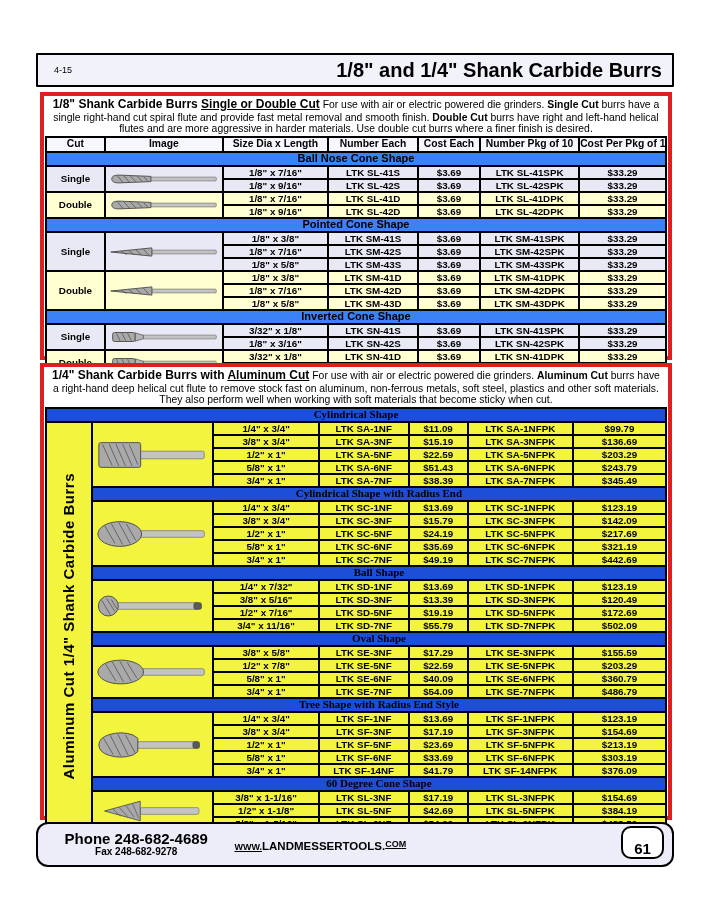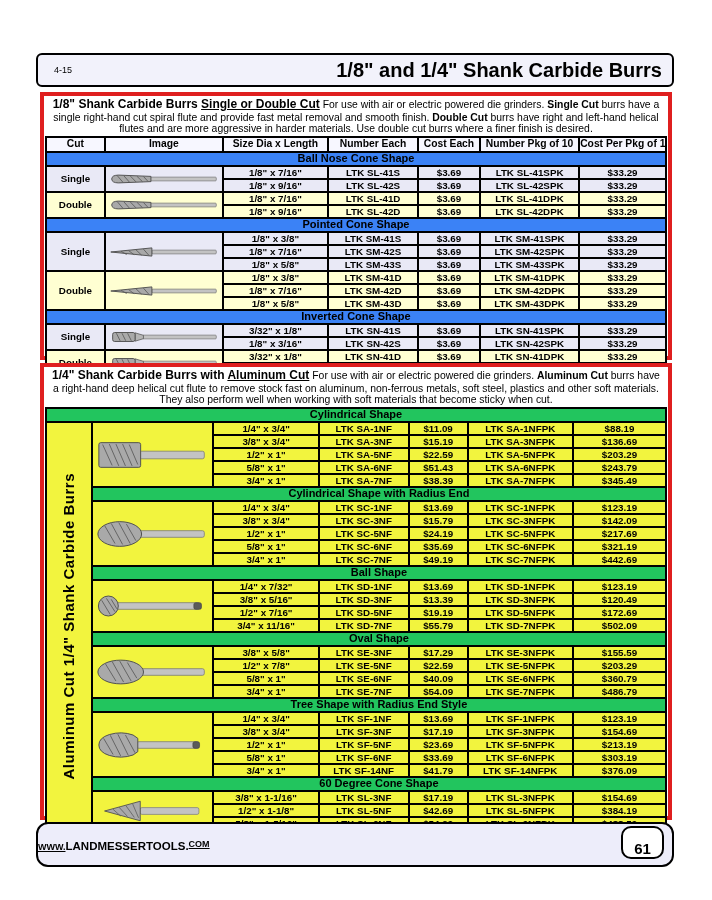--- a/index.html
+++ b/index.html
@@ -1,40 +1,40 @@
 <!DOCTYPE html>
 <html><head>
 <meta charset="utf-8">
 <style>
   html,body{margin:0;padding:0;width:712px;height:900px;background:#ffffff;
     font-family:"Liberation Sans",sans-serif;overflow:hidden;position:relative;color:#000;}
   .abs{position:absolute;box-sizing:border-box;}
 
   
   .header-box{left:36px;top:53px;width:638px;height:34px;border:2.5px solid #000;
-    border-radius:6px;background:#f2f2fb;display:flex;align-items:center;}
+    border-radius:1px;background:#f2f2fb;display:flex;align-items:center;}
   .page-code{font-size:9px;font-weight:normal;margin-left:16px;}
   .page-title{flex:1;text-align:right;font-weight:bold;font-size:20px;margin-right:10px;white-space:nowrap;}
 
   
   .red-box{left:40px;width:632px;border:4px solid #df1f1f;background:#fff;padding:1px;}
   #sec18{top:92px;height:268px;}
   #sec14{top:363px;height:457px;}
 
   .intro{font-size:10.4px;line-height:1.13;text-align:center;font-weight:normal;padding:1px 4px 1px;}
   .intro .big{font-weight:bold;font-size:12px;}
   .intro .u{text-decoration:underline;}
   .intro b{font-weight:bold;}
 
   table{width:100%;border-collapse:collapse;table-layout:fixed;}
   td,th{border:2px solid #000;font-weight:bold;font-size:9.8px;text-align:center;
     padding:0;height:11px;line-height:1.02;white-space:nowrap;overflow:hidden;}
   th{background:#f7f7ff;font-size:10.3px;height:13px;margin-left:27px;}
   .bar18{background:#3b82f6;font-size:11px;height:12px;}
-  .bar14{background:#22c55e;font-size:11px;height:12px;}
+  .bar14{background:#1d4ed8;font-size:11px;height:12px;font-family:Liberation Serif, serif;}
   .lav{background:#e9e9f6;}
   .pale{background:#ffffd2;}
   .yel{background:#f2f43e;}
   .imgcell{padding:0;}
   .imgcell svg{display:block;margin:0 auto;}
   .vlabel{background:#f2f43e;vertical-align:middle;}
   .vlabel div{writing-mode:vertical-rl;transform:rotate(180deg);margin:0 auto;
     font-size:15px;font-weight:bold;letter-spacing:.5px;white-space:nowrap;}
 
   
@@ -273,21 +273,21 @@
             <svg width="116" height="38" viewBox="0 0 120 40">
               <rect x="46" y="16" width="68" height="8" rx="2" fill="#c3c3c3" stroke="#777" stroke-width="0.8"></rect>
               <rect x="3" y="7" width="44" height="26" rx="2" fill="#a9a9a9" stroke="#4c4c4c" stroke-width="1"></rect>
               <path d="M7,9 L17,31 M14,8.5 L24,31.5 M21,8.5 L31,31.5 M28,8.5 L38,31.5 M35,9 L44,30" stroke="#595959" stroke-width="0.9" fill="none"></path>
             </svg>
           </td>
           <td class="yel">1/4" x 3/4"</td>
           <td class="yel">LTK SA-1NF</td>
           <td class="yel">$11.09</td>
           <td class="yel">LTK SA-1NFPK</td>
-          <td class="yel">$88.19</td>
+          <td class="yel">$99.79</td>
         </tr>
         <tr>
           <td class="yel">3/8" x 3/4"</td>
           <td class="yel">LTK SA-3NF</td>
           <td class="yel">$15.19</td>
           <td class="yel">LTK SA-3NFPK</td>
           <td class="yel">$136.69</td>
         </tr>
         <tr>
           <td class="yel">1/2" x 1"</td>
@@ -507,19 +507,23 @@
           <td class="yel">LTK SL-6NF</td>
           <td class="yel">$54.29</td>
           <td class="yel">LTK SL-6NFPK</td>
           <td class="yel">$488.59</td>
         </tr>
       </tbody>
   </table>
 </div>
 
 <div class="abs footer-box">
+  <div class="f-mid">
+    <div class="f-phone">Phone 248-682-4689</div>
+    <div class="f-fax">Fax 248-682-9278</div>
+  </div>
   <div class="f-web">
     <span class="w-pre">WWW.</span><span class="w-main">LANDMESSERTOOLS.</span><span class="w-suf">COM</span>
   </div>
 </div>
 <div class="abs pagenum-box">
   <span>61</span>
 </div>
 
 </body></html>

